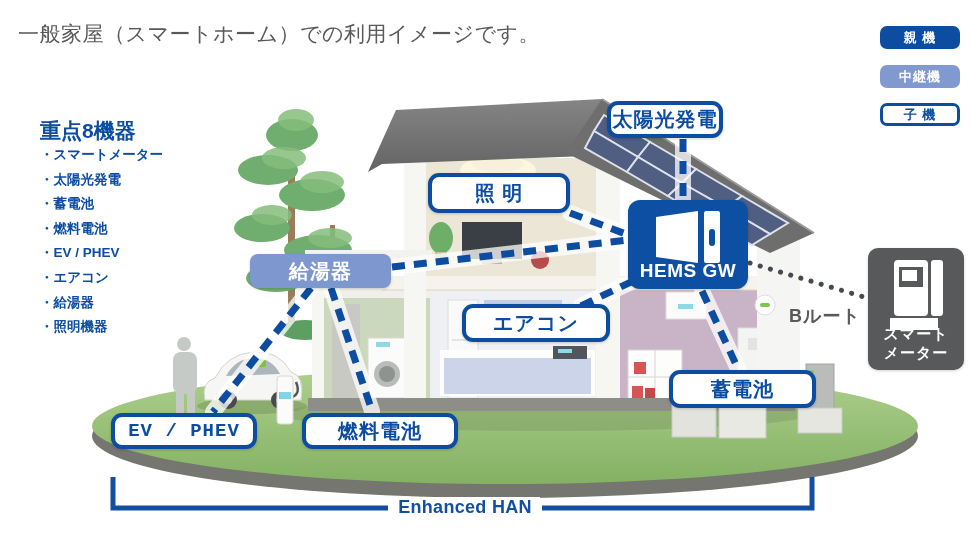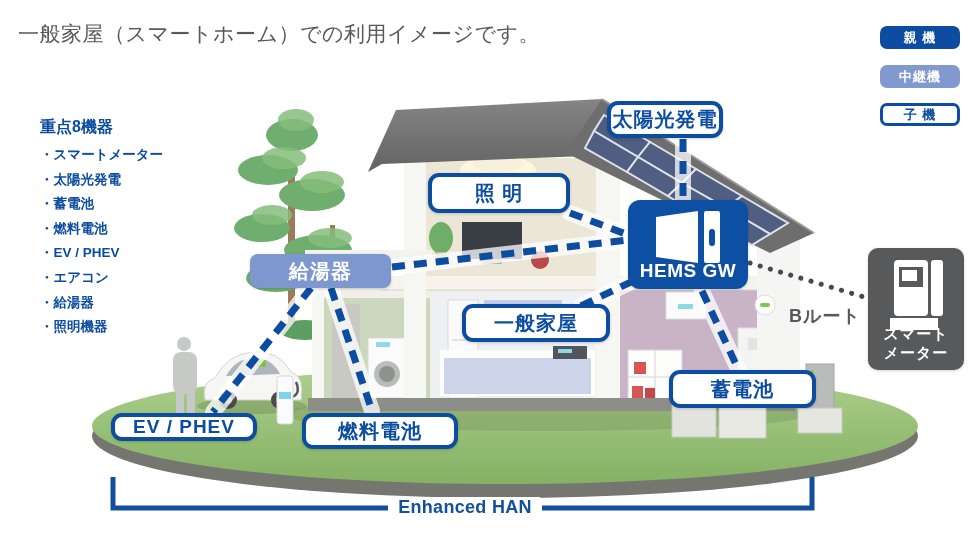--- a/index.html
+++ b/index.html
@@ -17,34 +17,34 @@
   
   .legend-pill{
     left:880px;width:80px;height:23px;border-radius:7px;
     display:flex;align-items:center;justify-content:center;
     font-size:13px;font-weight:700;letter-spacing:1px;box-sizing:border-box;
   }
   .legend-parent{top:26px;background:#0c4da2;color:#fff;}
   .legend-relay{top:65px;background:#8099cf;color:#fff;}
   .legend-child{top:103px;background:#fff;border:3px solid #0c4da2;color:#0c4da2;}
   
-  .list-heading{left:40px;top:117px;font-size:16px;font-weight:800;color:#0c4da2;}
+  .list-heading{left:40px;top:117px;font-size:21px;font-weight:800;color:#0c4da2;}
   .device-list{left:40px;top:143px;font-size:13.5px;font-weight:600;color:#0c4da2;line-height:24.6px;white-space:nowrap;}
   
   .node{
     box-sizing:border-box;display:flex;align-items:center;justify-content:center;
     background:#ffffff;border:4px solid #0c4da2;border-radius:11px;
     color:#0c4da2;font-weight:800;font-size:20px;letter-spacing:1px;
     box-shadow:0 1px 3px rgba(0,0,0,.18);white-space:nowrap;z-index:5;
   }
   .node-solar{left:607px;top:101px;width:116px;height:37px;}
   .node-light{left:428px;top:173px;width:142px;height:40px;}
   .node-aircon{left:462px;top:304px;width:148px;height:38px;}
   .node-batt{left:669px;top:370px;width:147px;height:38px;}
-  .node-ev{left:111px;top:413px;width:146px;height:28px;font-size:19px;}
+  .node-ev{left:111px;top:413px;width:146px;height:36px;font-size:19px;font-family:Liberation Mono, monospace;}
   .node-fuel{left:302px;top:413px;width:156px;height:36px;}
   .node-relay{
     left:250px;top:254px;width:141px;height:34px;border:none;border-radius:8px;
     background:#7e97cf;color:#ffffff;font-size:20px;
   }
   .node-hems{
     left:628px;top:200px;width:120px;height:89px;border:none;border-radius:12px;
     background:#0d50a3;color:#ffffff;flex-direction:column;justify-content:flex-end;
     padding-bottom:7px;font-size:19px;letter-spacing:.5px;
   }
@@ -256,21 +256,21 @@
   <div>・燃料電池</div>
   <div>・EV / PHEV</div>
   <div>・エアコン</div>
   <div>・給湯器</div>
   <div>・照明機器</div>
 </div>
 
 <div class="abs node node-solar">太陽光発電</div>
 <div class="abs node node-light">照 明</div>
 <div class="abs node node-relay">給湯器</div>
-<div class="abs node node-aircon">一般家屋</div>
+<div class="abs node node-aircon">エアコン</div>
 <div class="abs node node-batt">蓄電池</div>
 <div class="abs node node-ev">EV / PHEV</div>
 <div class="abs node node-fuel">燃料電池</div>
 
 <div class="abs node node-hems">
   <svg class="hems-icon" width="76" height="56" viewBox="0 0 76 56">
     <polygon points="6,8 48,2 48,54 6,48" fill="#ffffff"></polygon>
     <rect x="54" y="2" width="16" height="52" rx="2" fill="#ffffff"></rect>
     <rect x="59" y="20" width="6" height="17" rx="3" fill="#0d50a3"></rect>
   </svg>

